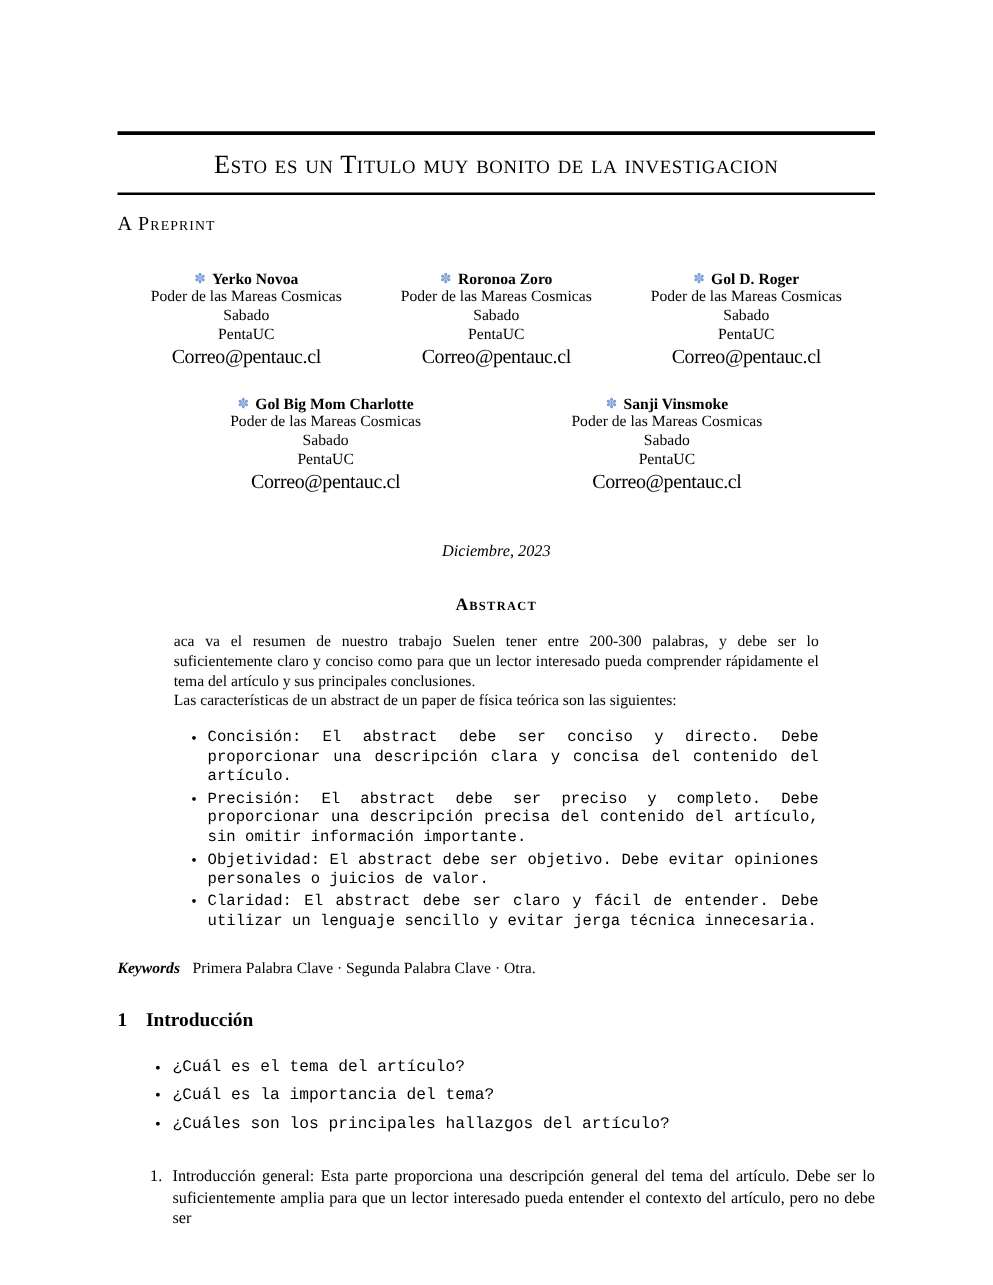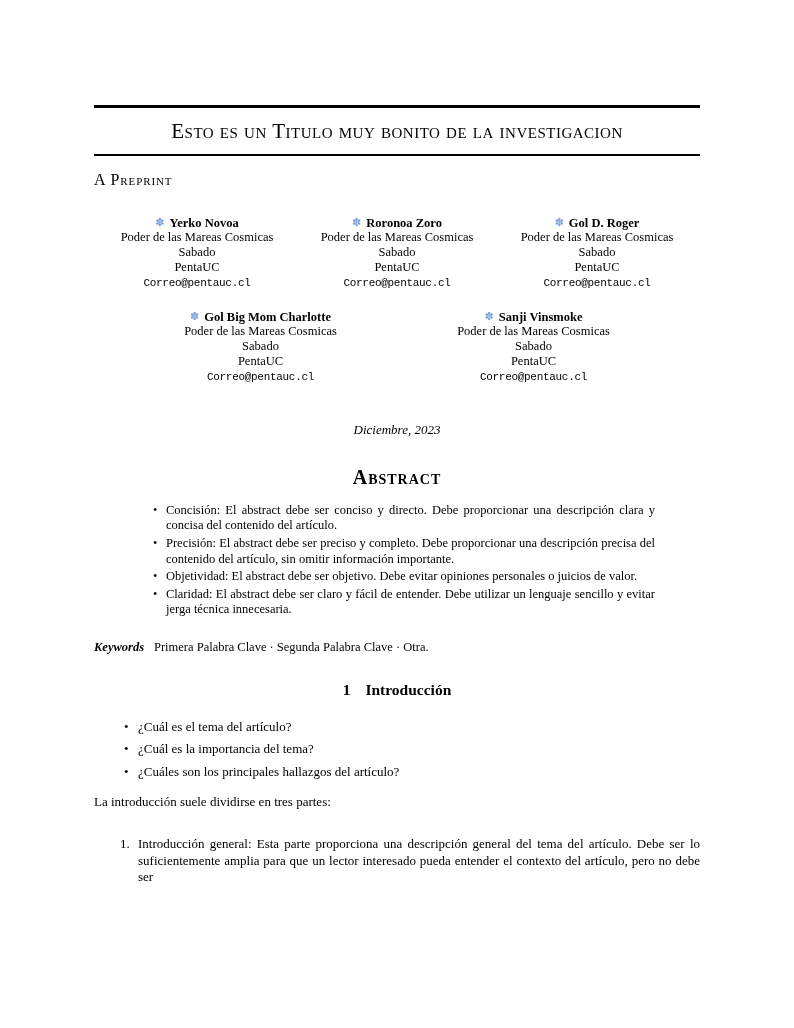--- a/index.html
+++ b/index.html
@@ -53,52 +53,52 @@
   .author-name-line { white-space: nowrap; }
   .flower {
     color: #7b9ed8;
     font-family: "DejaVu Sans", sans-serif;
     font-size: 11px;
     margin-right: 5px;
     vertical-align: 1px;
   }
   .author-name { font-weight: bold; }
   .author-email {
-    font-family: Liberation Mono, monospace;
-    font-size: 11px;
+    font-family: Liberation Serif, serif;
+    font-size: 16px;
     margin-top: 2px;
     letter-spacing: -0.3px;
   }
 
   .date { text-align: center; font-size: 13px; margin-top: 38px; font-style: italic; }
 
   .abstract {
     width: 516px;
     margin: 28px auto 0 auto;
     font-size: 12.5px;
   }
   .abstract-heading {
     text-align: center;
     font-weight: bold;
     font-variant: small-caps;
-    font-size: 20px;
+    font-size: 14px;
     letter-spacing: 1px;
     margin-bottom: 13px;
   }
   .abs-p { text-align: justify; line-height: 1.25; }
 
   .abs-bullets { margin-top: 14px; padding-left: 14px; }
   .bullet-item { display: flex; margin-bottom: 2px; }
   .bullet-item .marker { width: 13px; flex: none; }
-  .bullet-item .bullet-text { text-align: justify; line-height: 1.25; flex: 1; }
+  .bullet-item .bullet-text { text-align: justify; line-height: 1.25; flex: 1; font-family: Liberation Mono, monospace; }
 
   .keywords { margin-top: 22px; font-size: 12.5px; }
   .kw-label { font-weight: bold; font-style: italic; margin-right: 10px; }
 
-  .section-heading { margin-top: 26px; font-size: 15.5px; font-weight: bold; text-align: center; }
+  .section-heading { margin-top: 26px; font-size: 15.5px; font-weight: bold; }
   .sec-num { margin-right: 15px; }
 
   .body-p {
     margin-top: 16px;
     font-size: 13px;
     line-height: 1.26;
     text-align: justify;
   }
   .body-p.p2 { margin-top: 14px; text-align: left; }
 
@@ -171,20 +171,22 @@
         <div class="author-line">Sabado</div>
         <div class="author-line">PentaUC</div>
         <div class="author-email">Correo@pentauc.cl</div>
       </div>
     </div>
 
     <div class="date">Diciembre, 2023</div>
 
     <div class="abstract">
       <div class="abstract-heading">Abstract</div>
+      <p class="abs-p">aca va el resumen de nuestro trabajo Suelen tener entre 200-300 palabras, y debe ser lo suficientemente claro y conciso como para que un lector interesado pueda comprender rápidamente el tema del artículo y sus principales conclusiones.</p>
+      <p class="abs-p">Las características de un abstract de un paper de física teórica son las siguientes:</p>
       <div class="abs-bullets">
         <div class="bullet-item">
           <span class="marker">•</span>
           <span class="bullet-text">Concisión: El abstract debe ser conciso y directo. Debe proporcionar una descripción clara y concisa del contenido del artículo.</span>
         </div>
         <div class="bullet-item">
           <span class="marker">•</span>
           <span class="bullet-text">Precisión: El abstract debe ser preciso y completo. Debe proporcionar una descripción precisa del contenido del artículo, sin omitir información importante.</span>
         </div>
         <div class="bullet-item">
@@ -215,21 +217,20 @@
       <div class="bullet-item">
         <span class="marker">•</span>
         <span class="bullet-text">¿Cuál es la importancia del tema?</span>
       </div>
       <div class="bullet-item">
         <span class="marker">•</span>
         <span class="bullet-text">¿Cuáles son los principales hallazgos del artículo?</span>
       </div>
     </div>
 
-    <p class="body-p p2">La introducción suele dividirse en tres partes:</p>
 
     <div class="numbered">
       <div class="num-item">
         <span class="num-marker">1.</span>
         <span class="num-text">Introducción general: Esta parte proporciona una descripción general del tema del artículo. Debe ser lo suficientemente amplia para que un lector interesado pueda entender el contexto del artículo, pero no debe ser</span>
       </div>
     </div>
 
   </div>
 </div>

